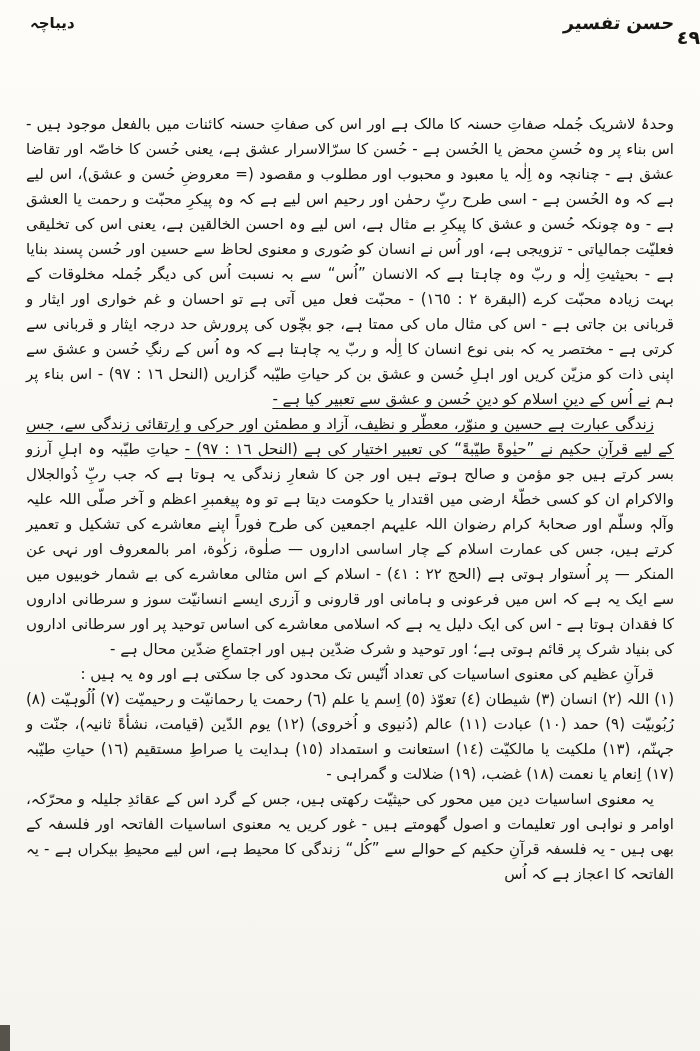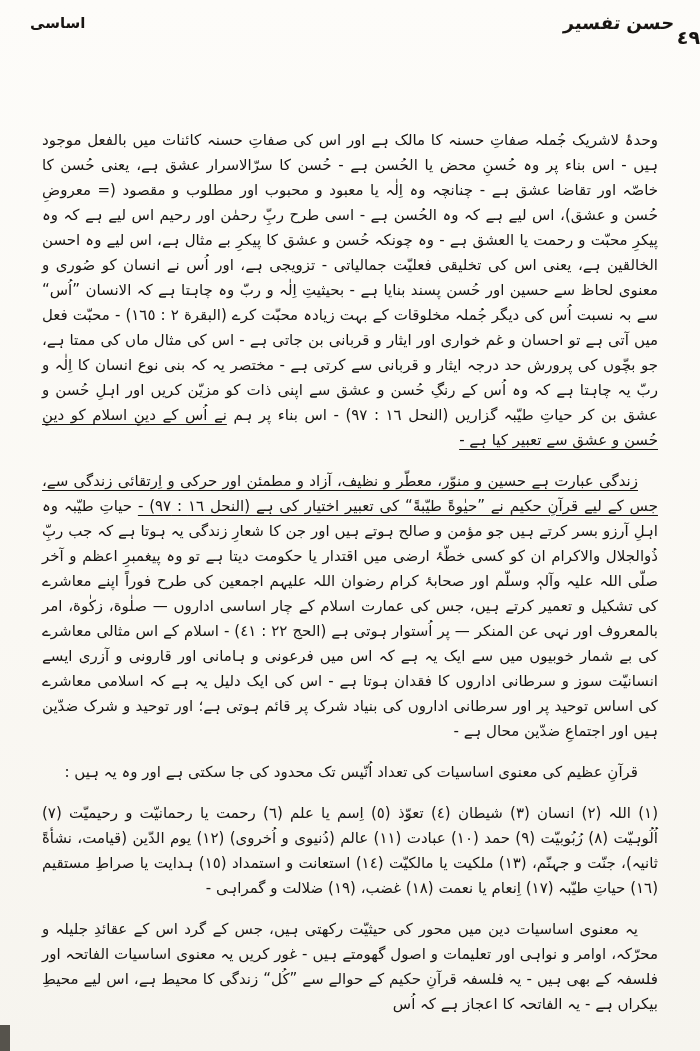--- a/index.html
+++ b/index.html
@@ -32,21 +32,21 @@
     text-align: right;
     font-size: 19px; font-weight: bold;
   }
   .body-text {
     position: absolute; top: 112px; left: 26px; right: 26px; bottom: 10px;
     font-size: 15px;
     line-height: 25px;
     text-align: justify;
     text-justify: inter-word;
   }
-  .body-text p { margin: 16px; }
+  .body-text p { margin: 0; }
   .indent { text-indent: 20px; }
   .ul {
     text-decoration: underline;
     text-decoration-thickness: 1px;
     text-underline-offset: 4px;
   }
   .corner-mark {
     position: absolute; left: 0; bottom: 0;
     width: 10px; height: 26px;
     background: #3a362f;
@@ -54,21 +54,21 @@
   }
 </style>
 </head>
 <body>
 
 <div class="page">
 
   <div class="header">
     <span class="h-right">حسن تفسیر</span>
     <span class="h-page">٤٩</span>
-    <span class="h-left">اساسی</span>
+    <span class="h-left">دیباچہ</span>
   </div>
 
   <div class="body-text">
 
     <p><span>وحدۂ لاشریک جُملہ صفاتِ حسنہ کا مالک ہے اور اس کی صفاتِ حسنہ کائنات میں بالفعل موجود ہیں - اس بناء پر وہ حُسنِ محض یا الحُسن ہے - حُسن کا سرّالاسرار عشق ہے، یعنی حُسن کا خاصّہ اور تقاضا عشق ہے - چنانچہ وہ اِلٰہ یا معبود و محبوب اور مطلوب و مقصود (= معروضِ حُسن و عشق)، اس لیے ہے کہ وہ الحُسن ہے - اسی طرح ربِّ رحمٰن اور رحیم اس لیے ہے کہ وہ پیکرِ محبّت و رحمت یا العشق ہے - وہ چونکہ حُسن و عشق کا پیکرِ بے مثال ہے، اس لیے وہ احسن الخالقین ہے، یعنی اس کی تخلیقی فعلیّت جمالیاتی - تزویجی ہے، اور اُس نے انسان کو صُوری و معنوی لحاظ سے حسین اور حُسن پسند بنایا ہے - بحیثیتِ اِلٰہ و ربّ وہ چاہتا ہے کہ الانسان ”اُس“ سے بہ نسبت اُس کی دیگر جُملہ مخلوقات کے بہت زیادہ محبّت کرے (البقرة ٢ : ١٦٥) - محبّت فعل میں آتی ہے تو احسان و غم خواری اور ایثار و قربانی بن جاتی ہے - اس کی مثال ماں کی ممتا ہے، جو بچّوں کی پرورش حد درجہ ایثار و قربانی سے کرتی ہے - مختصر یہ کہ بنی نوع انسان کا اِلٰہ و ربّ یہ چاہتا ہے کہ وہ اُس کے رنگِ حُسن و عشق سے اپنی ذات کو مزیّن کریں اور اہلِ حُسن و عشق بن کر حیاتِ طیّبہ گزاریں (النحل ١٦ : ٩٧) - اس بناء پر ہم</span> <span class="ul">نے اُس کے دینِ اسلام کو دینِ حُسن و عشق سے تعبیر کیا ہے -</span></p>
 
     <p class="indent"><span class="ul">زندگی عبارت ہے حسین و منوّر، معطّر و نظیف، آزاد و مطمئن اور حرکی و اِرتقائی زندگی سے، جس کے لیے قرآنِ حکیم نے ”حیٰوةً طیّبةً“ کی تعبیر اختیار کی ہے (النحل ١٦ : ٩٧) -</span> <span>حیاتِ طیّبہ وہ اہلِ آرزو بسر کرتے ہیں جو مؤمن و صالح ہوتے ہیں اور جن کا شعارِ زندگی یہ ہوتا ہے کہ جب ربِّ ذُوالجلال والاکرام ان کو کسی خطّۂ ارضی میں اقتدار یا حکومت دیتا ہے تو وہ پیغمبرِ اعظم و آخر صلّی اللہ علیہ وآلہٖ وسلّم اور صحابۂ کرام رضوان اللہ علیہم اجمعین کی طرح فوراً اپنے معاشرے کی تشکیل و تعمیر کرتے ہیں، جس کی عمارت اسلام کے چار اساسی اداروں — صلٰوة، زکٰوة، امر بالمعروف اور نہی عن المنکر — پر اُستوار ہوتی ہے (الحج ٢٢ : ٤١) - اسلام کے اس مثالی معاشرے کی بے شمار خوبیوں میں سے ایک یہ ہے کہ اس میں فرعونی و ہامانی اور قارونی و آزری ایسے انسانیّت سوز و سرطانی اداروں کا فقدان ہوتا ہے - اس کی ایک دلیل یہ ہے کہ اسلامی معاشرے کی اساس توحید پر اور سرطانی اداروں کی بنیاد شرک پر قائم ہوتی ہے؛ اور توحید و شرک ضدّین ہیں اور اجتماعِ ضدّین محال ہے -</span></p>
 
     <p class="indent">قرآنِ عظیم کی معنوی اساسیات کی تعداد اُنّیس تک محدود کی جا سکتی ہے اور وہ یہ ہیں :</p>
 

